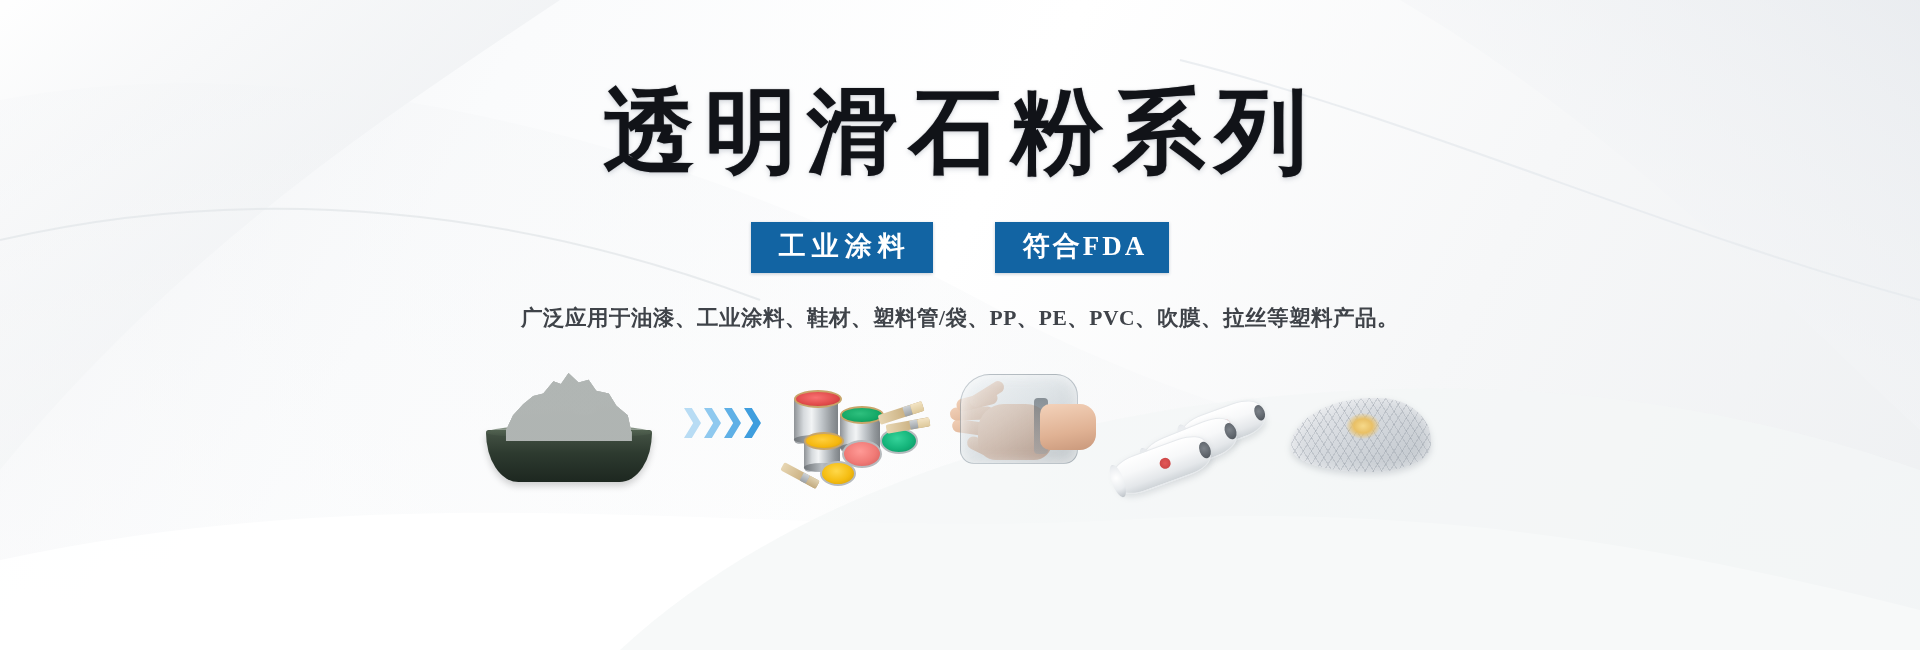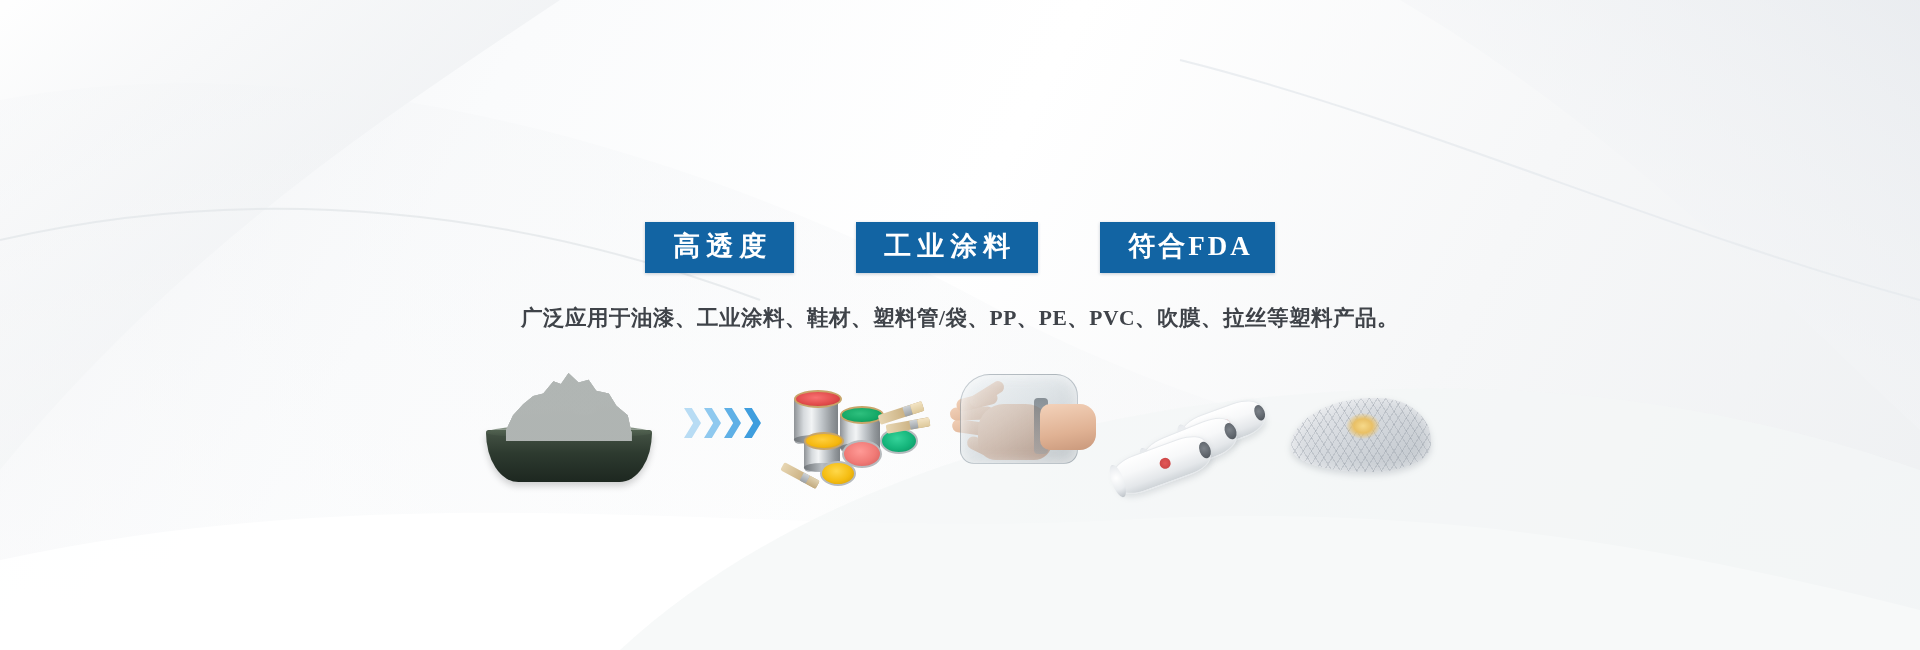--- a/index.html
+++ b/index.html
@@ -204,23 +204,23 @@
     <path d="M0,100 C320,40 700,150 980,300 C1260,450 1600,520 1920,470 L1920,650 L0,650 Z" fill="url(#g3)" opacity="0.5"></path>
     <path d="M1920,0 L1400,0 C1620,130 1780,300 1920,430 Z" fill="url(#g2)"></path>
     <path d="M0,560 C420,470 760,540 1120,520 C1460,500 1720,560 1920,610 L1920,650 L0,650 Z" fill="#ffffff" opacity="0.85"></path>
     <path d="M620,650 C760,520 980,430 1240,400 C1500,370 1720,400 1920,470 L1920,650 Z" fill="#f4f6f7" opacity="0.7"></path>
     <path d="M0,240 C260,180 520,210 760,300" stroke="#e3e7ea" stroke-width="2" fill="none" opacity="0.8"></path>
     <path d="M1180,60 C1420,120 1660,230 1920,300" stroke="#e6eaed" stroke-width="2" fill="none" opacity="0.8"></path>
   </svg>
 
   <div id="content">
 
+    <div id="title">透明滑石粉系列</div>
 
     <div id="badges">
-      <div class="badge">高透度</div>
       <div class="badge">工业涂料</div>
       <div class="badge latin">符合FDA</div>
     </div>
 
     <div id="subtitle">广泛应用于油漆、工业涂料、鞋材、塑料管/袋、PP、PE、PVC、吹膜、拉丝等塑料产品。</div>
 
     <div id="strip">
 
       <div class="slot bowl">
         <div class="bowl-body"></div>

